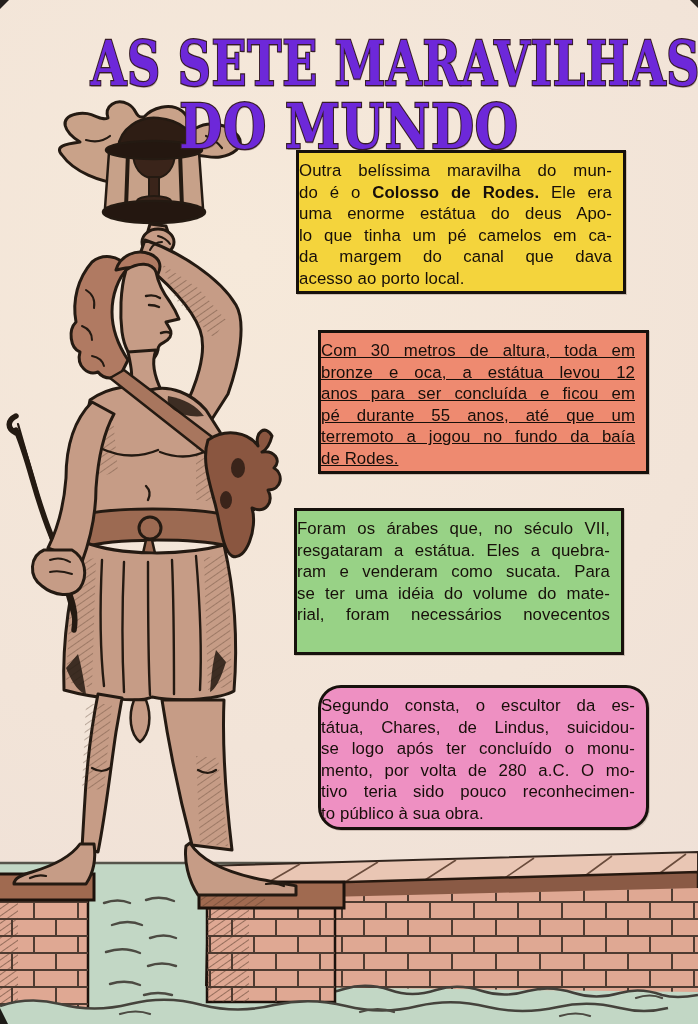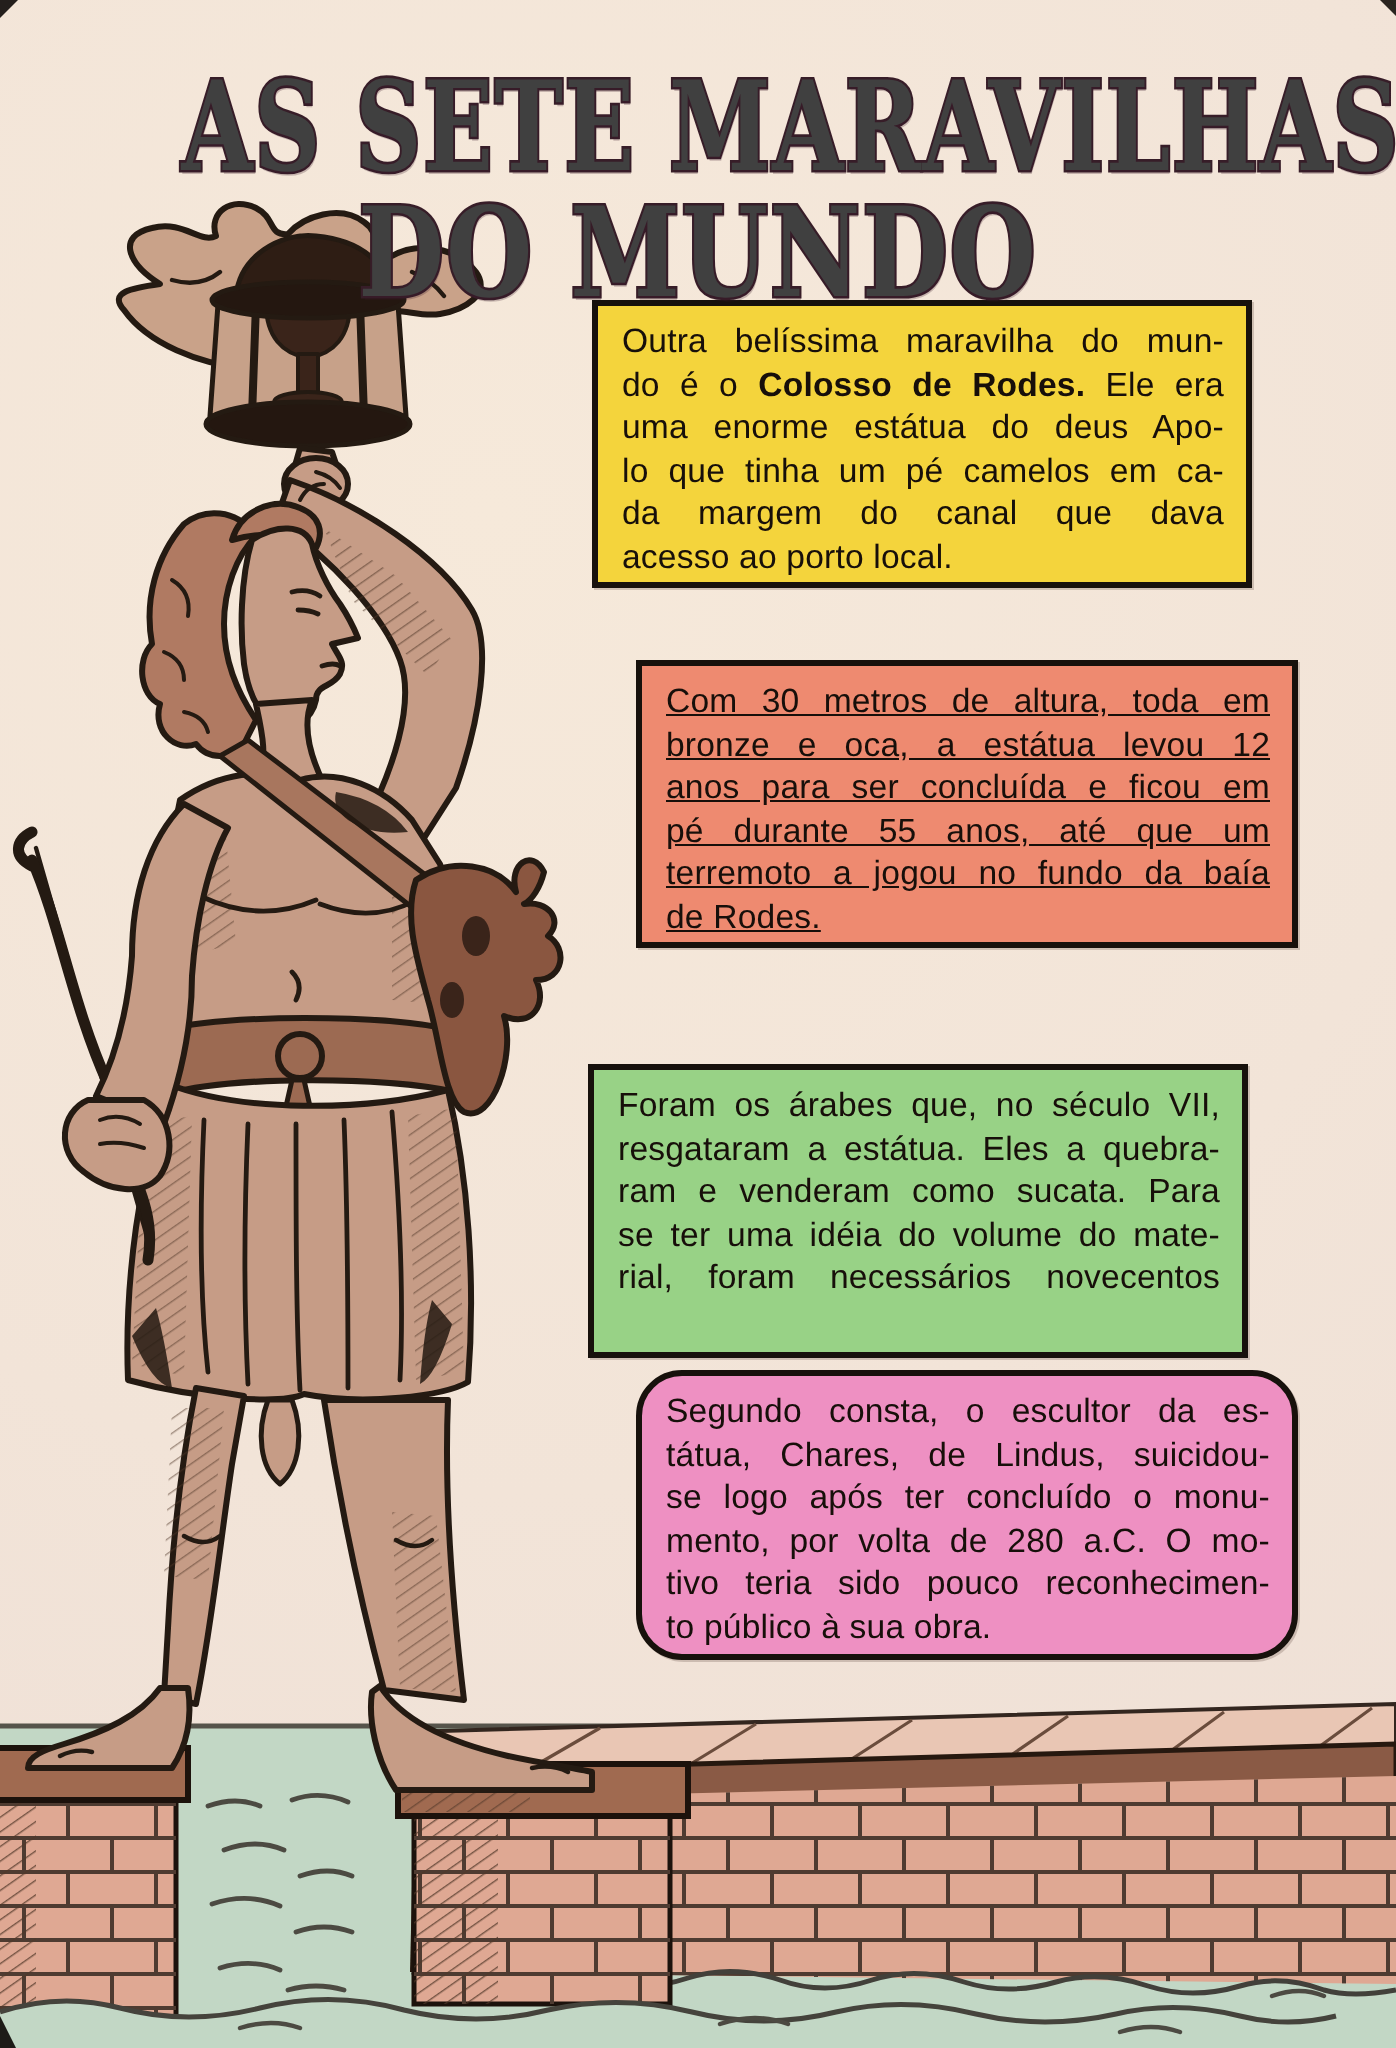--- a/index.html
+++ b/index.html
@@ -14,42 +14,42 @@
     font-family:"DejaVu Serif", serif;font-weight:bold;
     -webkit-text-stroke:2.6px #371d28;paint-order:stroke fill;
     text-shadow:1px 2px 0 rgba(55,25,40,.25);
   }
   .title .tl{display:block;white-space:nowrap;font-size:62px;line-height:57px;letter-spacing:1px;}
   .title .l1{transform:scaleX(.74);transform-origin:50% 50%;}
   .title .l2{transform:scaleX(.80);transform-origin:50% 50%;margin-top:6px;}
   
   .ibox{
     position:absolute;box-sizing:border-box;border:3px solid #17110c;z-index:2;
-    padding:7px 11px 5px 12px;overflow:hidden;color:#170f0a;
+    padding:7px 11px 5px 0;overflow:hidden;color:#170f0a;
     box-shadow:1px 1px 0 rgba(60,35,25,.2);
   }
   .bl{font-size:16.8px;line-height:21.6px;letter-spacing:.1px;}
   .bl.just{text-align:justify;text-align-last:justify;}
   .bl .b{font-weight:bold;}
   #box1{left:296px;top:150px;width:330px;height:144px;}
   #box2{left:318px;top:330px;width:331px;height:144px;}
-  #box3{left:294px;top:508px;width:330px;height:147px;margin-top:24px;}
+  #box3{left:294px;top:508px;width:330px;height:147px;}
   #box4{left:318px;top:685px;width:331px;height:145px;border-radius:23px;}
   
   .scene{position:absolute;left:0;top:0;width:698px;height:1024px;z-index:1;}
   
   .corner{position:absolute;z-index:4;}
   .c-tl{left:0;top:0;width:0;height:0;border-top:9px solid #241f1c;border-right:9px solid transparent;}
   .c-tr{right:0;top:0;width:0;height:0;border-top:8px solid #2a241f;border-left:8px solid transparent;}
   .c-bl{left:0;bottom:0;width:0;height:0;border-bottom:16px solid #1d1b17;border-right:8px solid transparent;}
 </style>
 </head>
 <body>
 
-<h1 class="title" style="color: #404040;">
+<h1 class="title" style="color: #6d28d9;">
   <span class="tl l1">AS SETE MARAVILHAS</span>
   <span class="tl l2">DO MUNDO</span>
 </h1>
 
 <svg class="scene" viewBox="0 0 698 1024">
   <defs>
     <pattern id="bricks" width="44" height="34" patternUnits="userSpaceOnUse">
       <path d="M0,1 H44 M0,18 H44" stroke="#4e3b31" stroke-width="2" fill="none"></path>
       <path d="M12,1 V18 M34,18 V34" stroke="#4e3b31" stroke-width="2" fill="none"></path>
     </pattern>

